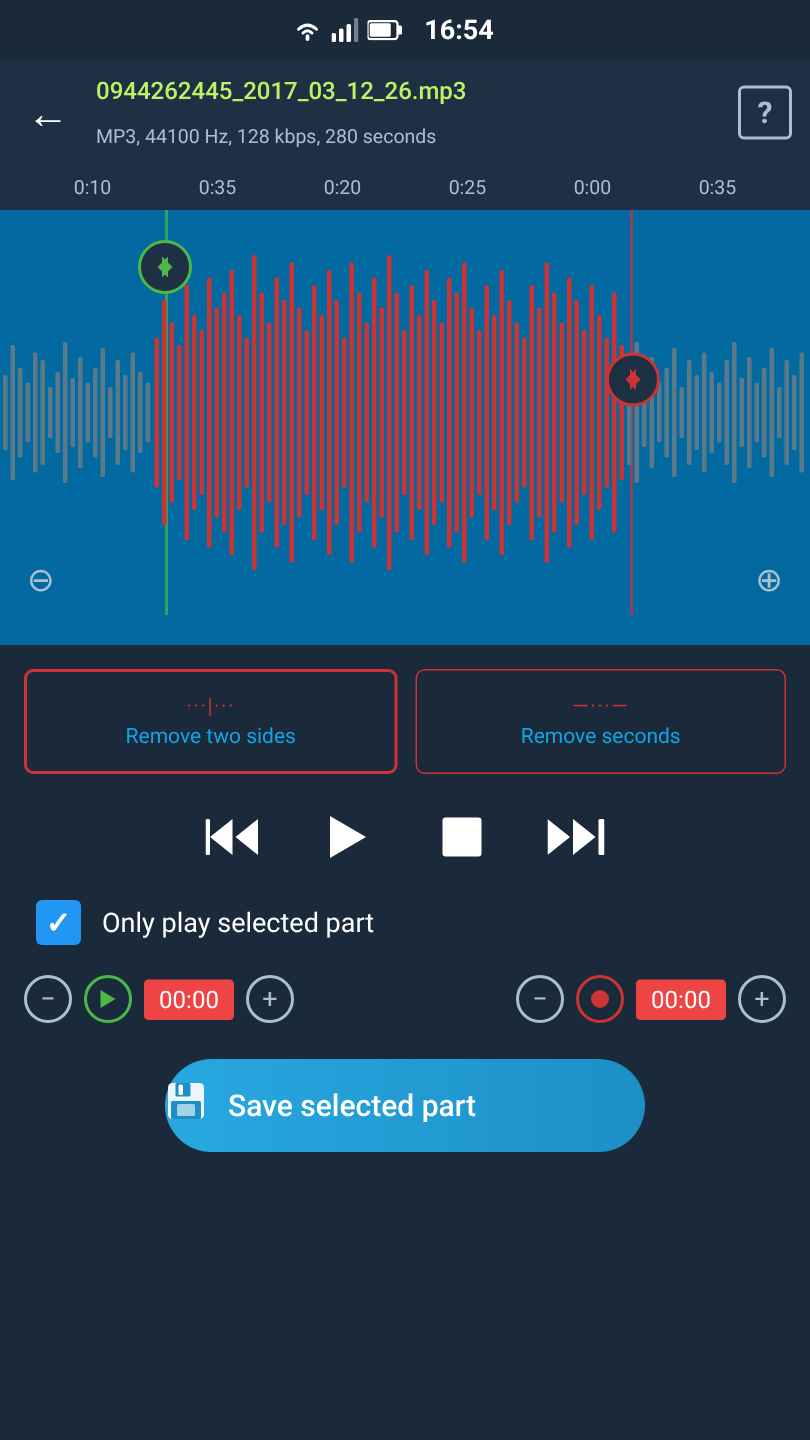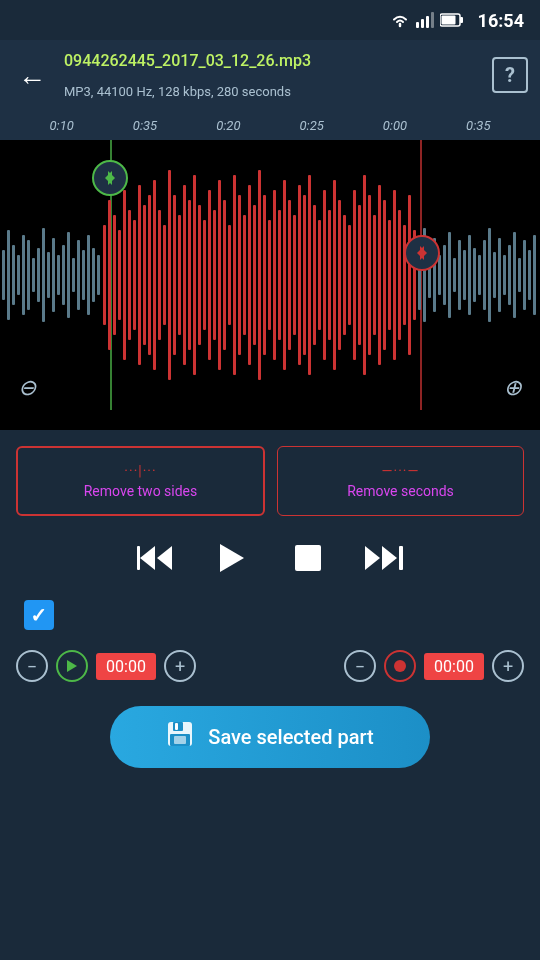--- a/index.html
+++ b/index.html
@@ -12,21 +12,21 @@
       position: relative;
     }
 
     
     .status-bar {
       width: 100%;
       height: 40px;
       background: #1a2a3a;
       display: flex;
       align-items: center;
-      justify-content: flex-end;
+      justify-content: center;
       padding-right: 16px;
       gap: 6px;
     }
     .status-icons {
       display: flex;
       align-items: center;
       gap: 6px;
     }
     .status-time {
       color: white;
@@ -75,24 +75,23 @@
       color: #aac0d0;
       font-size: 20px;
       font-weight: bold;
       cursor: pointer;
     }
 
     
     .waveform-container {
       width: 100%;
       height: 320px;
-      background: #000000;
+      background: #0369a1;
       position: relative;
       overflow: hidden;
-      font-style: italic;
     }
 
     
     .timeline {
       width: 100%;
       height: 30px;
       display: flex;
       align-items: center;
       padding-left: 0;
       position: relative;
@@ -227,21 +226,21 @@
       border: 1px solid #cc3333;
       background: transparent;
     }
     .remove-btn-icon {
       font-size: 14px;
       color: #cc3333;
       letter-spacing: 1px;
     }
     .remove-btn-label {
       font-size: 14px;
-      color: #d946ef;
+      color: #0ea5e9;
     }
 
     
     .playback-row {
       display: flex;
       align-items: center;
       justify-content: center;
       gap: 32px;
       margin-bottom: 20px;
     }
@@ -331,21 +330,20 @@
       padding: 4px 10px;
       border-radius: 3px;
       min-width: 60px;
       text-align: center;
     }
 
     
     .save-btn {
       display: flex;
       align-items: center;
-      justify-content: center;
       gap: 14px;
       background: linear-gradient(90deg, #29a8e0, #1c8fc7);
       border-radius: 40px;
       height: 62px;
       width: 320px;
       margin: 0 auto;
       cursor: pointer;
     }
     .save-btn-icon {
       font-size: 28px;
@@ -600,20 +598,21 @@
         <polygon points="17,4 32,16 17,28" fill="white"></polygon>
         <rect x="34" y="4" width="4" height="24" fill="white" rx="1"></rect>
       </svg>
     </div>
   </div>
 
   <div class="checkbox-row">
     <div class="checkbox">
       <span class="checkbox-check">✓</span>
     </div>
+    <span class="checkbox-label">Only play selected part</span>
   </div>
 
   <div class="time-controls-row">
 
     <div class="time-group">
       <div class="time-circle-btn">−</div>
       <div class="time-circle-btn green">
         <svg width="14" height="14" viewBox="0 0 14 14">
           <polygon points="2,1 12,7 2,13" fill="#4db848"></polygon>
         </svg>

